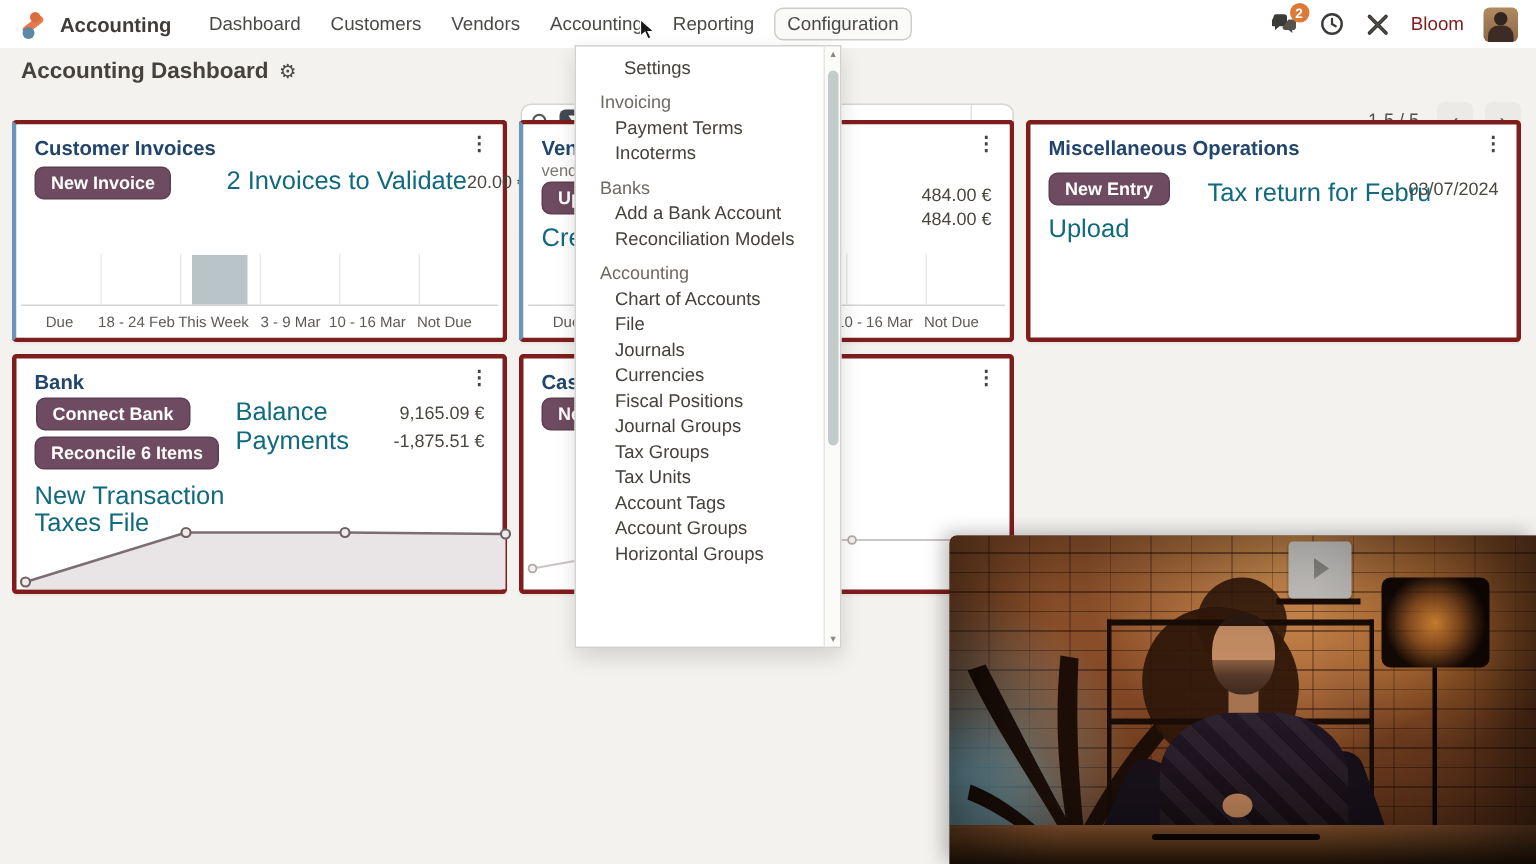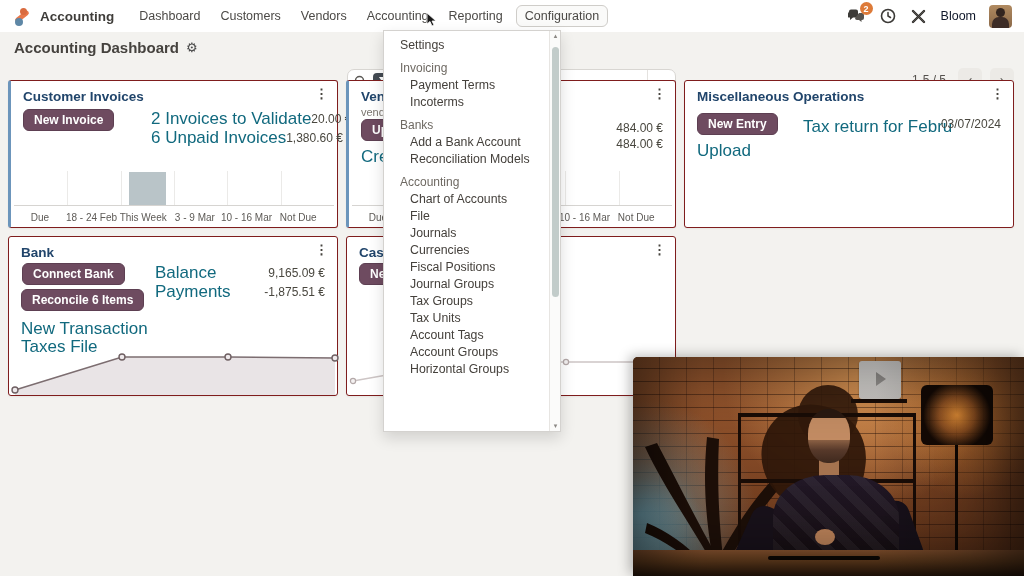--- a/index.html
+++ b/index.html
@@ -12,38 +12,38 @@
   .logo .bar1 { position:absolute; left:2px; top:8px; width:16px; height:5px; border-radius:3px; background:#e8784a; transform:rotate(-38deg); }
   .logo .bar2 { position:absolute; left:8px; top:2px; width:7px; height:7px; border-radius:50%; background:#d96b3f; }
   .logo .bar3 { position:absolute; left:3px; top:12px; width:8px; height:8px; border-radius:50%; background:#5e87a6; }
   .app-name { font-size:13.5px; font-weight:bold; color:#3f3d3a; margin-right:18px; }
   .nav-items { display:flex; align-items:center; gap:6px; font-size:12.5px; }
   .nav-item { padding:4px 7px; border-radius:6px; color:#4b4946; cursor:default; white-space:nowrap; }
   .nav-item.active { border:1px solid #cfcdc9; background:#fafaf9; padding:3px 8px; }
   .nav-right { margin-left:auto; display:flex; align-items:center; gap:13px; }
   .icon-btn { position:relative; width:18px; height:18px; display:flex; align-items:center; justify-content:center; }
   .badge { position:absolute; top:-5px; right:-7px; min-width:13px; height:13px; border-radius:7px; background:#dd7a38; color:#fff; font-size:9px; font-weight:bold; display:flex; align-items:center; justify-content:center; padding:0 2px; }
-  .user-name { font-size:12.5px; font-weight:500; color:#0f172a; }
+  .user-name { font-size:12.5px; font-weight:500; color:#7f1d1d; }
   .avatar { width:23px; height:23px; border-radius:4px; background:linear-gradient(180deg,#b08a60 0%,#8a6848 100%); position:relative; overflow:hidden; }
   .avatar::before { content:""; position:absolute; left:7px; top:3px; width:9px; height:9px; border-radius:50%; background:#33251f; }
   .avatar::after { content:""; position:absolute; left:3px; top:12px; width:17px; height:12px; border-radius:7px 7px 0 0; background:#3d2c26; }
 
   
   .control { position:absolute; left:0; top:32px; width:1024px; height:32px; display:flex; align-items:center; }
   .page-title { position:absolute; left:14px; top:7px; font-size:15px; font-weight:700; color:#45423e; display:flex; align-items:center; gap:7px; }
   .gear { font-size:13px; color:#4a4a4a; font-weight:400; }
   .searchbar { position:absolute; left:347px; top:37px; width:329px; height:25px; background:#fff; border:1px solid #d8d6d2; border-radius:7px; display:flex; align-items:center; padding:0 6px; }
   .search-toggle { position:absolute; right:0; top:0; width:28px; height:23px; border-left:1px solid #e4e2df; display:flex; align-items:center; justify-content:center; color:#555; font-size:10px; }
   .filter-chip { width:20px; height:17px; border-radius:4px; background:#434a52; display:flex; align-items:center; justify-content:center; margin-left:6px; }
   .pager { position:absolute; right:10px; top:36px; display:flex; align-items:center; gap:8px; }
   .pager-text { font-size:12px; color:#55524e; margin-right:4px; }
   .pager-btn { width:24px; height:23px; border-radius:5px; background:#eceae6; color:#5c5955; font-size:14px; display:flex; align-items:center; justify-content:center; }
 
   
-  .card { position:absolute; width:330px; background:#fff; border:1px solid #7f1d1d; border-radius:3px; box-shadow:0 1px 2px rgba(0,0,0,.05); }
+  .card { position:absolute; width:330px; background:#fff; border:3px solid #7f1d1d; border-radius:3px; box-shadow:0 1px 2px rgba(0,0,0,.05); }
   .card.accent { border-left:3px solid #6c95bb; }
   .card-title { position:absolute; left:12px; top:8px; font-size:13.5px; font-weight:700; color:#21456b; }
   .kebab { position:absolute; right:9px; top:6px; font-size:13px; font-weight:bold; color:#47443f; line-height:1; }
   .btn { position:absolute; background:#6e4b60; border:1px solid #5d3f52; color:#fff; font-size:12px; font-weight:600; padding:3px 10px; border-radius:6px; white-space:nowrap; }
   .tlink { color:#11697e; font-size:17px; white-space:nowrap; }
   .muted-sub { position:absolute; left:12px; top:25px; font-size:11px; color:#7b766f; white-space:nowrap; }
   .info-grid { position:absolute; top:30px; display:flex; flex-direction:column; gap:3px; }
   .info-row { display:flex; justify-content:space-between; font-size:12px; line-height:16px; }
   .amount { color:#49473f; text-align:right; white-space:nowrap; }
 
@@ -52,21 +52,21 @@
   .gline { position:absolute; top:0; bottom:0; width:1px; background:#ebeae8; }
   .bbar { position:absolute; bottom:0; width:11.5%; height:33px; background:#b9c4c8; }
   .axis { position:absolute; left:3px; right:13px; bottom:4px; display:flex;margin-top:45px; }
   .axis span { flex:1; text-align:center; font-size:10px; color:#5d5a56; white-space:nowrap; overflow:hidden; }
 
   .linechart { position:absolute; left:0; right:0; bottom:0; height:46px; }
 
   
   .menu { position:absolute; left:383px; top:30px; width:178px; height:402px; background:#fff; border:1px solid #d4d2cf; box-shadow:0 6px 14px rgba(0,0,0,.14); z-index:50; padding-top:6px; overflow:hidden; }
   .mi { height:17px; line-height:17px; padding-left:26px; font-size:12.3px; color:#45413c; white-space:nowrap; }
-  .mi.top { padding-left:16px; }
+  .mi.top { padding-left:32px; }
   .mh { height:17px; line-height:17px; margin-top:6px; padding-left:16px; font-size:12px; color:#6e6962; white-space:nowrap; }
   .mscroll { position:absolute; right:0; top:0; bottom:0; width:11px; background:#fbfbfa; border-left:1px solid #e7e5e2; }
   .mthumb { position:absolute; left:2px; top:16px; width:7px; height:250px; border-radius:4px; background:#c2ccca; }
   .mscroll .up, .mscroll .down { position:absolute; left:0; width:11px; text-align:center; font-size:7px; color:#8b8884; }
   .mscroll .up { top:1px; } .mscroll .down { bottom:1px; }
 
   
   .cursor { position:absolute; left:426px; top:12px; z-index:100; }
 
   
@@ -183,24 +183,20 @@
 
 <div class="card accent" style="left:8px; top:80px; height:148px;">
   <div class="card-title">Customer Invoices</div>
   <div class="kebab">⋮</div>
   <div class="btn" style="left:12px; top:28px;">New Invoice</div>
   <div class="info-grid" style="left:140px; right:12px;">
     <div class="info-row">
         <span class="tlink">2 Invoices to Validate</span>
         <span class="amount">20.00 €</span>
       </div>
-    <div class="info-row">
-        <span class="tlink">6 Unpaid Invoices</span>
-        <span class="amount">1,380.60 €</span>
-      </div>
   </div>
   <div class="bchart">
     <div class="gline" style="left:16.66%"></div>
       <div class="gline" style="left:33.33%"></div>
       <div class="gline" style="left:50%"></div>
       <div class="gline" style="left:66.66%"></div>
       <div class="gline" style="left:83.33%"></div>
     <div class="bbar" style="left:35.9%;"></div>
   </div>
   <div class="axis">

